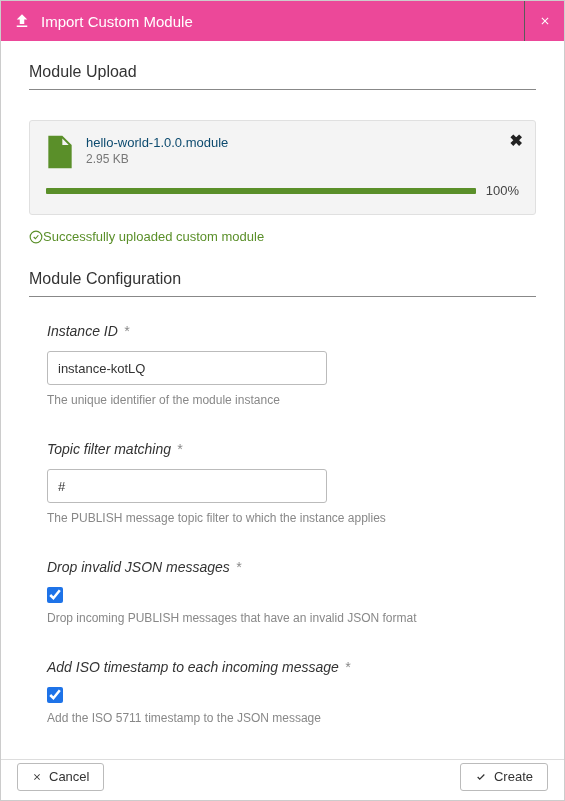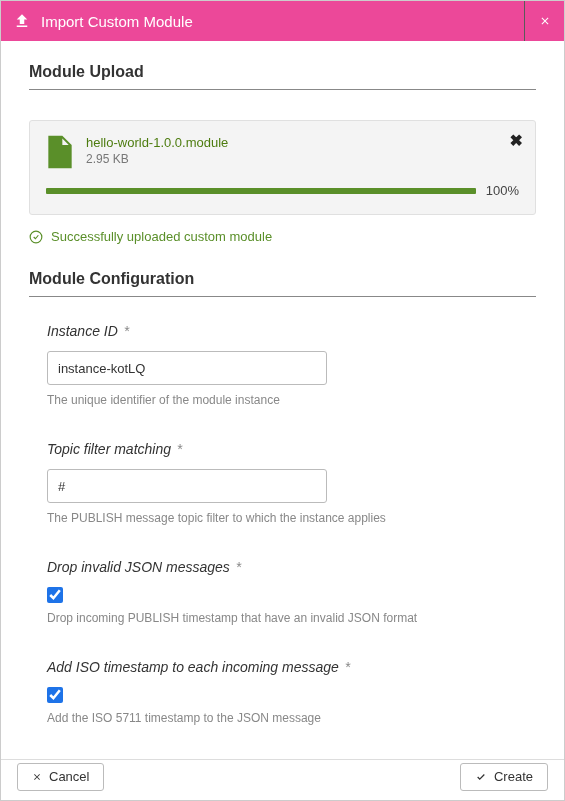--- a/index.html
+++ b/index.html
@@ -40,42 +40,42 @@
   .body-wrap {
     height: 718px;
     overflow-y: scroll;
     padding: 22px 28px 10px 28px;
   }
   .body-wrap::-webkit-scrollbar { width: 14px; }
   .body-wrap::-webkit-scrollbar-thumb { background: #c8c8c8; border-radius: 7px; border: 3px solid #fff; }
   .body-wrap::-webkit-scrollbar-track { background: #fff; }
   .section-title {
     font-size: 16px;
-    font-weight: 700;
+    font-weight: 400;
     color: #333;
     padding-bottom: 8px;
     border-bottom: 1px solid #888;
     margin-bottom: 18px;
   }
   .upload-card {
     background: #f4f4f4;
     border: 1px solid #e0e0e0;
     border-radius: 3px;
     padding: 14px 16px 16px 16px;
     position: relative;
     margin-top: 30px;
     margin-bottom: 14px;
   }
   .upload-card .file-row {
     display: flex;
     align-items: flex-start;
   }
   .file-icon { flex-shrink: 0; margin-right: 12px; }
   .file-info { flex: 1; }
-  .file-name { font-size: 13px; color: #4d7c0f; }
+  .file-name { font-size: 13px; color: #0c4a6e; }
   .file-size { font-size: 12px; color: #777; margin-top: 2px; }
   .remove-x {
     position: absolute;
     top: 10px; right: 12px;
     cursor: pointer;
     font-weight: bold;
     font-size: 16px;
     color: #222;
   }
   .progress-row {
@@ -87,21 +87,20 @@
   .progress-bar {
     flex: 1;
     height: 6px;
     background: #5a8f29;
     border-radius: 1px;
   }
   .progress-pct { font-size: 13px; color: #444; }
   .success-row {
     display: flex;
     align-items: center;
-    gap: 8px;
     color: #5a8f29;
     font-size: 13px;
     margin-bottom: 26px;
   }
   .form-group { margin-bottom: 34px; padding: 0 18px; }
   .form-group.first { margin-top: 26px; }
   .label {
     font-size: 14px;
     color: #333;
     margin-bottom: 12px;
@@ -225,21 +224,21 @@
     </label>
     <input class="text-input" type="text" value="#" style="">
     <div class="help">The PUBLISH message topic filter to which the instance applies</div>
   </div>
 
   <div class="form-group">
     <label class="label">
       <span>Drop invalid JSON messages</span><span class="req"> *</span>
     </label>
     <input class="checkbox-input" type="checkbox" checked="" style="">
-    <div class="help">Drop incoming PUBLISH timestamp that have an invalid JSON format</div>
+    <div class="help">Drop incoming PUBLISH messages that have an invalid JSON format</div>
   </div>
 
   <div class="form-group">
     <label class="label">
       <span>Add ISO timestamp to each incoming message</span><span class="req"> *</span>
     </label>
     <input class="checkbox-input" type="checkbox" checked="" style="">
     <div class="help">Add the ISO 5711 timestamp to the JSON message</div>
   </div>
 

